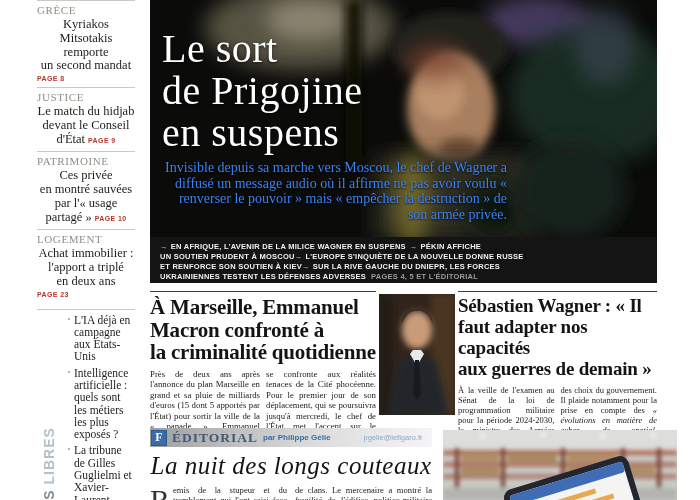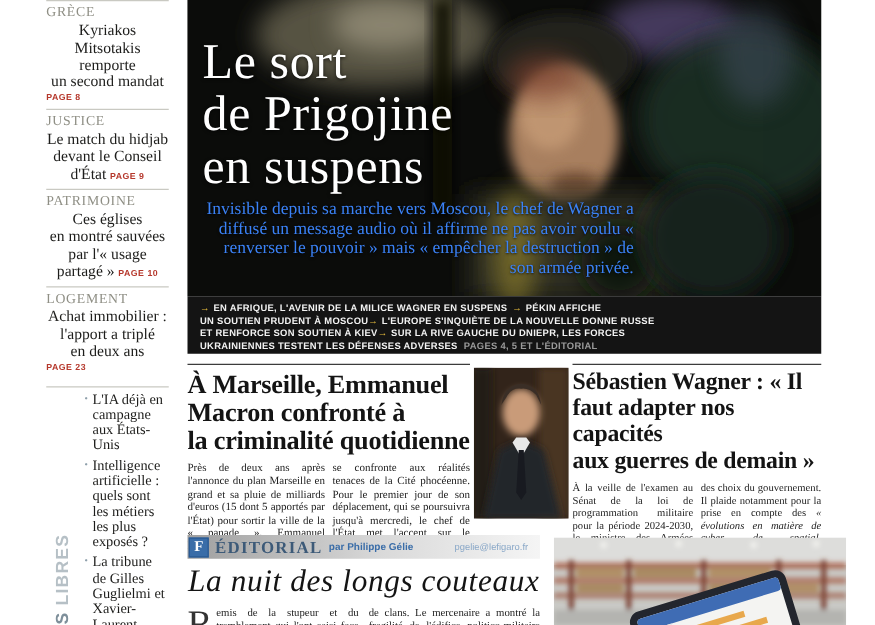--- a/index.html
+++ b/index.html
@@ -88,21 +88,21 @@
             <div class="pref block">PAGE 8</div>
           </div>
           <div class="side-section">
             <h3 class="side-title">JUSTICE</h3>
             <div class="sline">Le match du hidjab</div>
             <div class="sline">devant le Conseil</div>
             <div class="sline">d'État<span class="pref inline">PAGE 9</span></div>
           </div>
           <div class="side-section">
             <h3 class="side-title">PATRIMOINE</h3>
-            <div class="sline">Ces églises</div>
+            <div class="sline">Ces privée</div>
             <div class="sline">en montré sauvées</div>
             <div class="sline">par l'« usage</div>
             <div class="sline">partagé »<span class="pref inline">PAGE 10</span></div>
           </div>
           <div class="side-section">
             <h3 class="side-title">LOGEMENT</h3>
             <div class="sline">Achat immobilier :</div>
             <div class="sline">l'apport a triplé</div>
             <div class="sline">en deux ans</div>
             <div class="pref block">PAGE 23</div>

